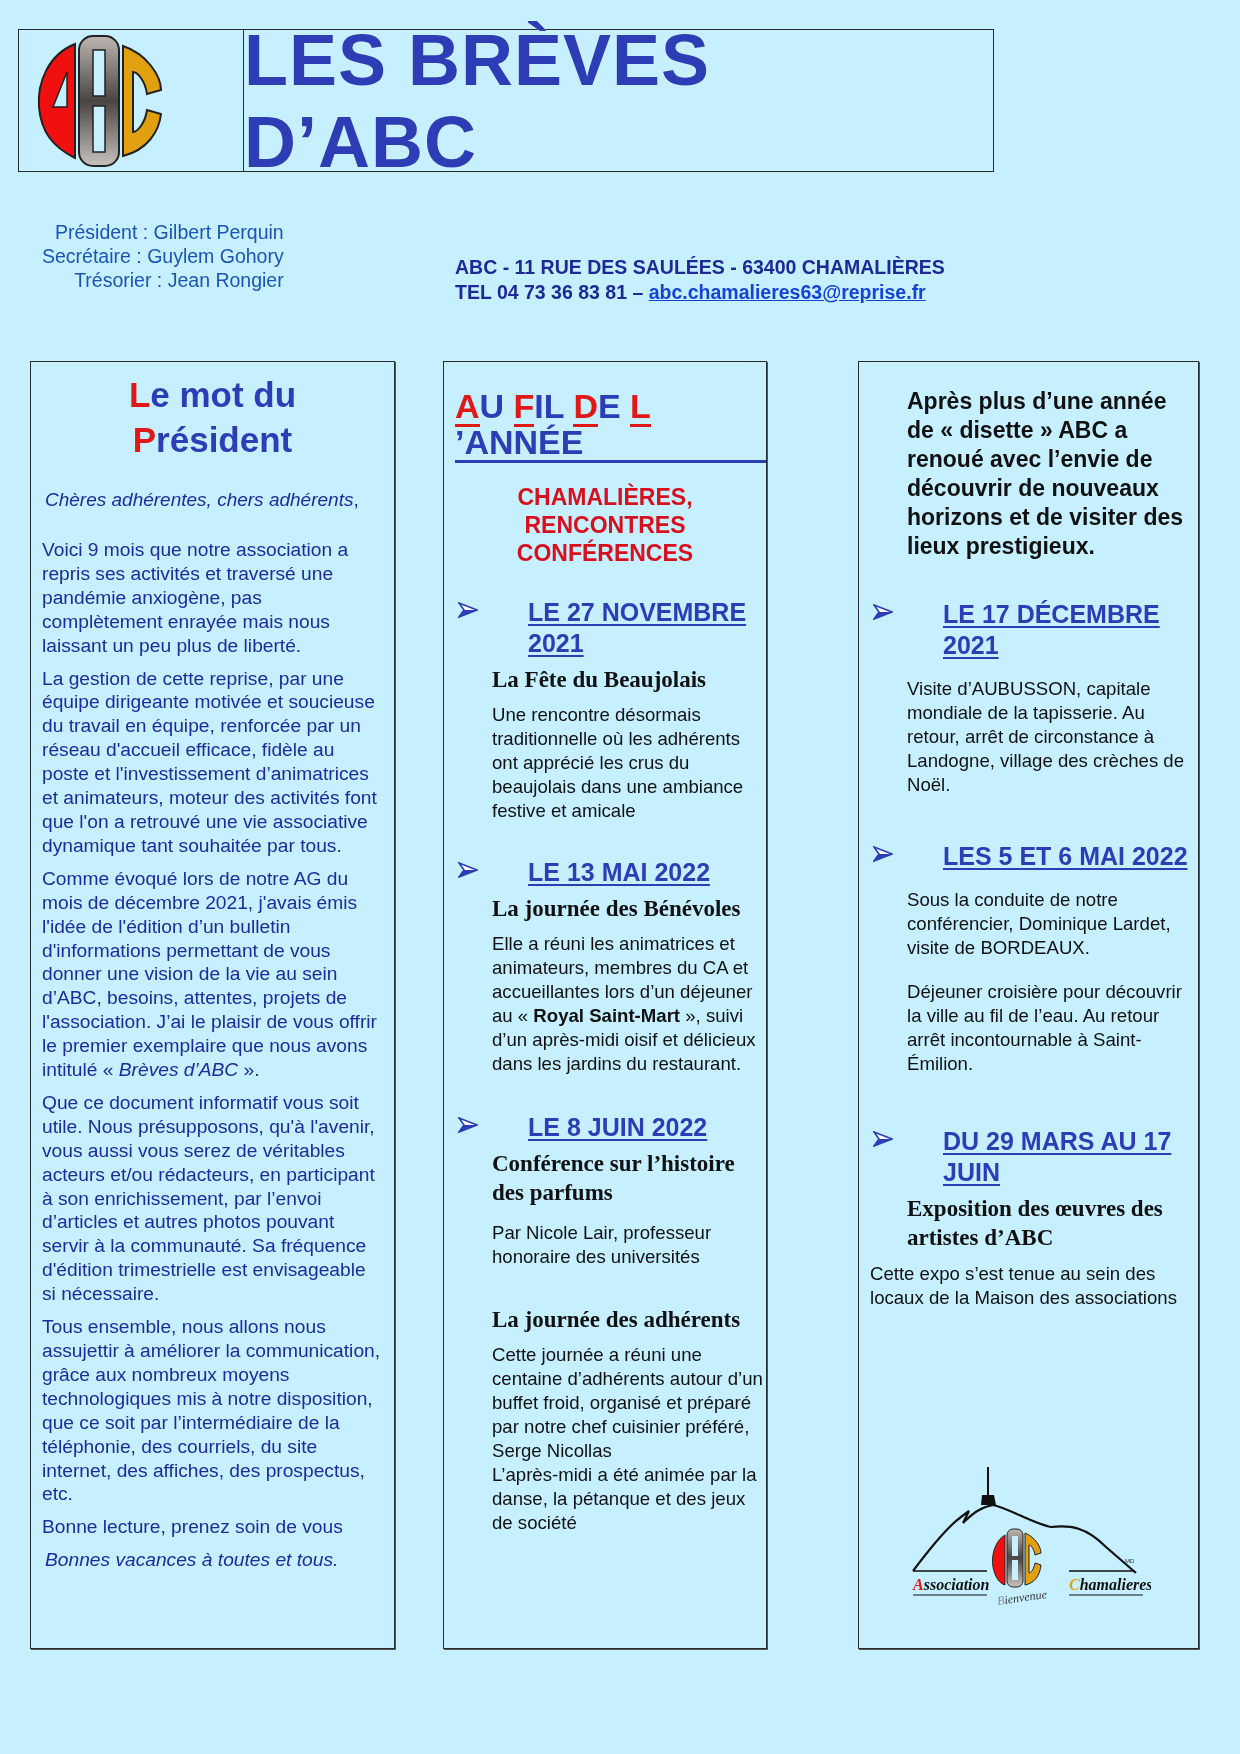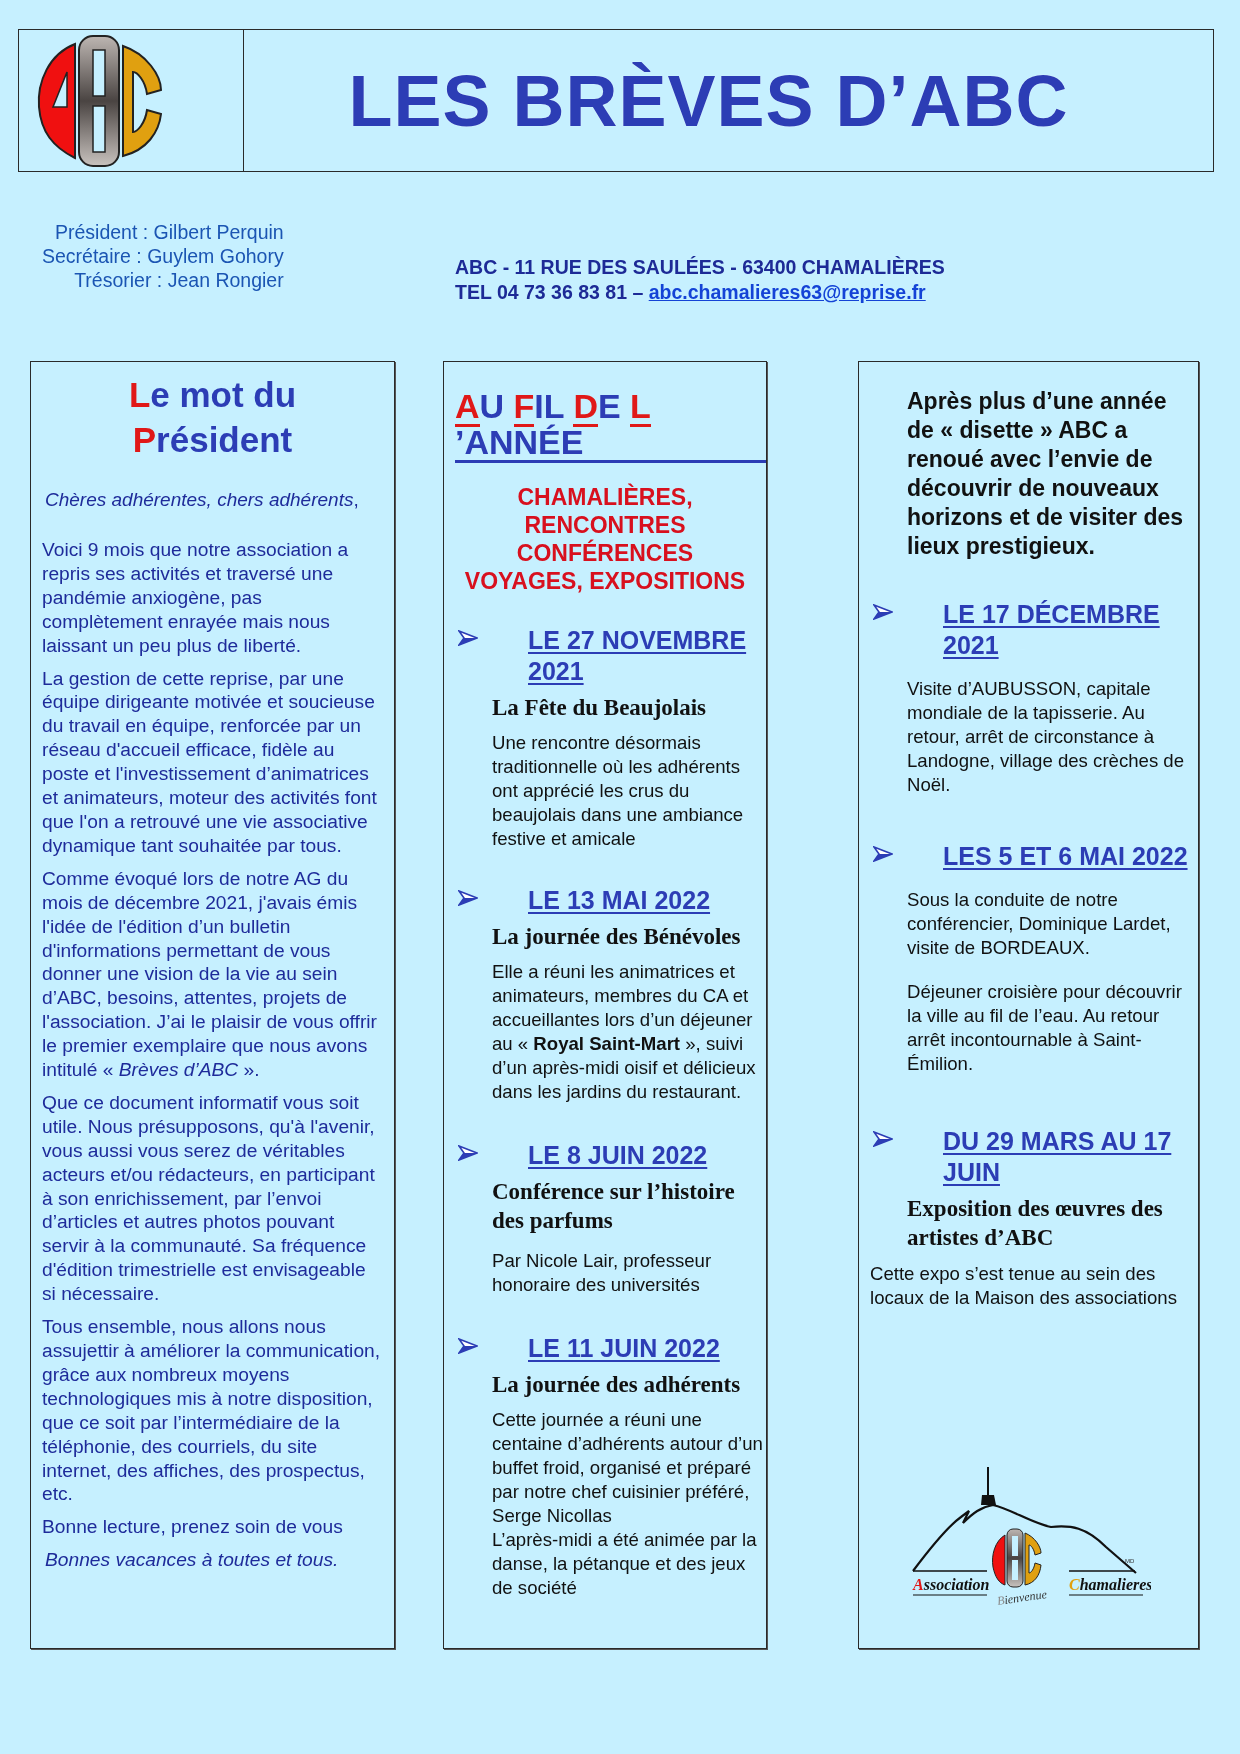--- a/index.html
+++ b/index.html
@@ -1,20 +1,20 @@
 <!DOCTYPE html>
 <html><head>
 <meta charset="utf-8">
 <style>
   * { box-sizing: border-box; margin: 0; padding: 0; }
   html, body { width: 1240px; height: 1754px; background: #c6f0ff; overflow: hidden; }
   body { position: relative; font-family: "Liberation Sans", sans-serif; color: #1e2b9a; }
 
   
-  .header { position: absolute; left: 18px; top: 29px; width: 1196px; height: 143px; border: 1.5px solid #2a2a2a; display: flex; }
+  .header { position: absolute; left: 18px; top: 29px; width: 976px; height: 143px; border: 1.5px solid #2a2a2a; display: flex; }
   .logo-cell { width: 225px; height: 100%; border-right: 1.5px solid #2a2a2a; position: relative; }
   .logo-cell svg { position: absolute; left: 10px; top: 2px; }
   .title-cell { flex: 1; display: flex; align-items: center; justify-content: center; }
   .title { font-size: 72px; font-weight: bold; color: #2c3db5; letter-spacing: 1px; padding-right: 40px; text-shadow: 0 0 1px #fff; }
 
   
   .officers { position: absolute; left: 42px; top: 220px; font-size: 19.5px; color: #1b55b3; line-height: 24px; text-align: right; }
   .contact { position: absolute; left: 455px; top: 255px; font-size: 19.5px; font-weight: bold; color: #1d2a96; line-height: 25px; }
   .contact a { color: #1443d6; text-decoration: underline; }
 
@@ -110,21 +110,20 @@
   </div>
 </div>
 
 <div class="col col2">
   <div class="year-title">
     <span class="r">A</span><span>U </span><span class="r">F</span><span>IL </span><span class="r">D</span><span>E </span><span class="r">L</span><span>’ANNÉE</span>
   </div>
   <div class="subhead">
     <div>CHAMALIÈRES, RENCONTRES</div>
     <div>CONFÉRENCES</div>
-    <div>VOYAGES, EXPOSITIONS</div>
   </div>
 
   <div class="event" style="margin-top:30px">
     <div class="event-date-row">
       <span class="arrow"><svg width="20" height="16" viewBox="0 0 20 16">
             <path d="M1 1 L19 8 L1 15 L6 8 Z" fill="#fff" stroke="#2c3db5" stroke-width="1.6"></path>
             <path d="M1 15 L6 8 L19 8 Z" fill="#2c3db5"></path>
           </svg></span>
       <span class="event-date">LE 27 NOVEMBRE 2021</span>
     </div>
@@ -150,27 +149,20 @@
             <path d="M1 1 L19 8 L1 15 L6 8 Z" fill="#fff" stroke="#2c3db5" stroke-width="1.6"></path>
             <path d="M1 15 L6 8 L19 8 Z" fill="#2c3db5"></path>
           </svg></span>
       <span class="event-date">LE 8 JUIN 2022</span>
     </div>
     <div class="event-title">Conférence sur l’histoire des parfums</div>
     <div class="event-desc" style="margin-top:14px">Par Nicole Lair, professeur honoraire des universités</div>
   </div>
 
   <div class="event" style="margin-top:36px">
-    <div class="event-date-row">
-      <span class="arrow"><svg width="20" height="16" viewBox="0 0 20 16">
-            <path d="M1 1 L19 8 L1 15 L6 8 Z" fill="#fff" stroke="#2c3db5" stroke-width="1.6"></path>
-            <path d="M1 15 L6 8 L19 8 Z" fill="#2c3db5"></path>
-          </svg></span>
-      <span class="event-date">LE 11 JUIN 2022</span>
-    </div>
     <div class="event-title">La journée des adhérents</div>
     <div class="event-desc">
       <div>Cette journée a réuni une centaine d’adhérents autour d’un buffet froid, organisé et préparé par notre chef cuisinier préféré, Serge Nicollas</div>
       <div>L’après-midi a été animée par la danse, la pétanque et des jeux de société</div>
     </div>
   </div>
 </div>
 
 <div class="col col3">
   <div class="intro3">Après plus d’une année de « disette » ABC a renoué avec l’envie de découvrir de nouveaux horizons et de visiter des lieux prestigieux.</div>

